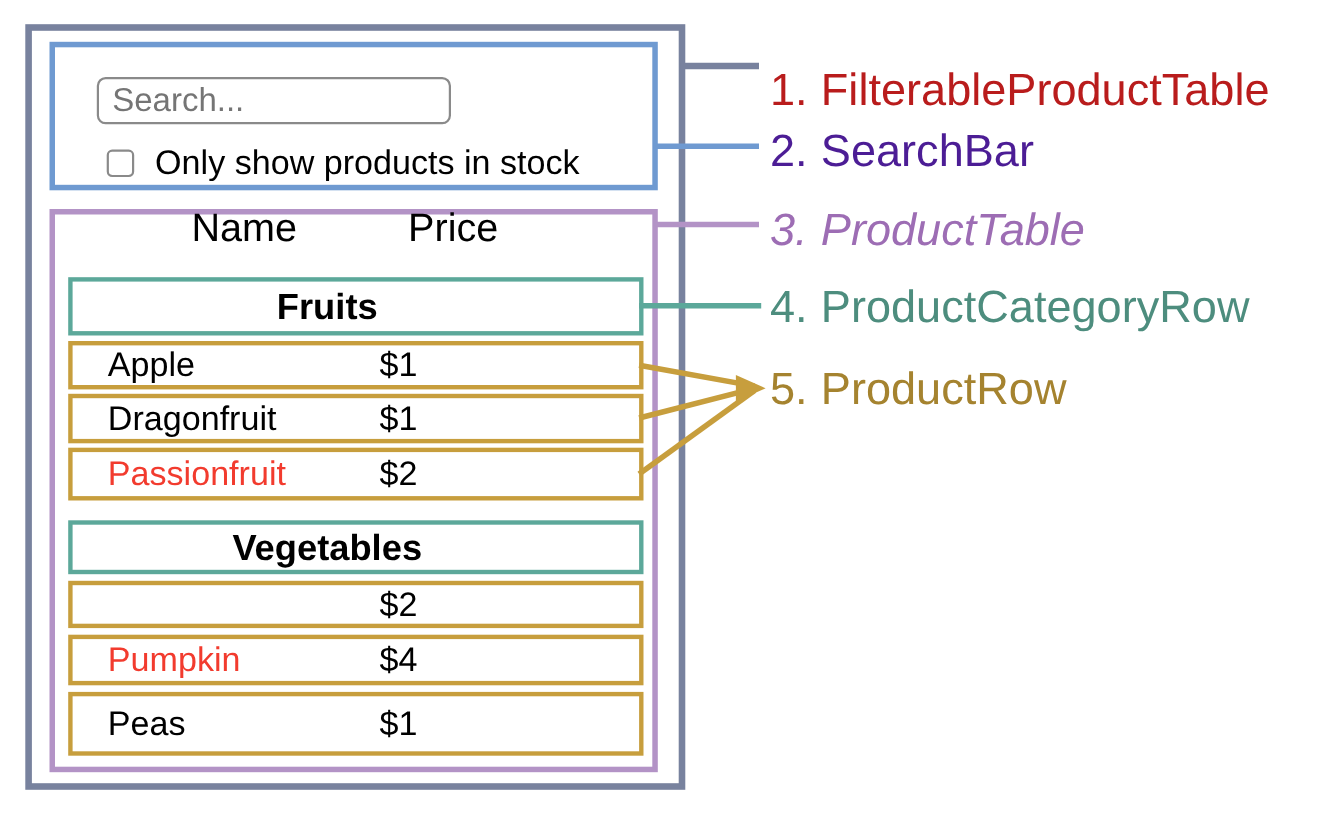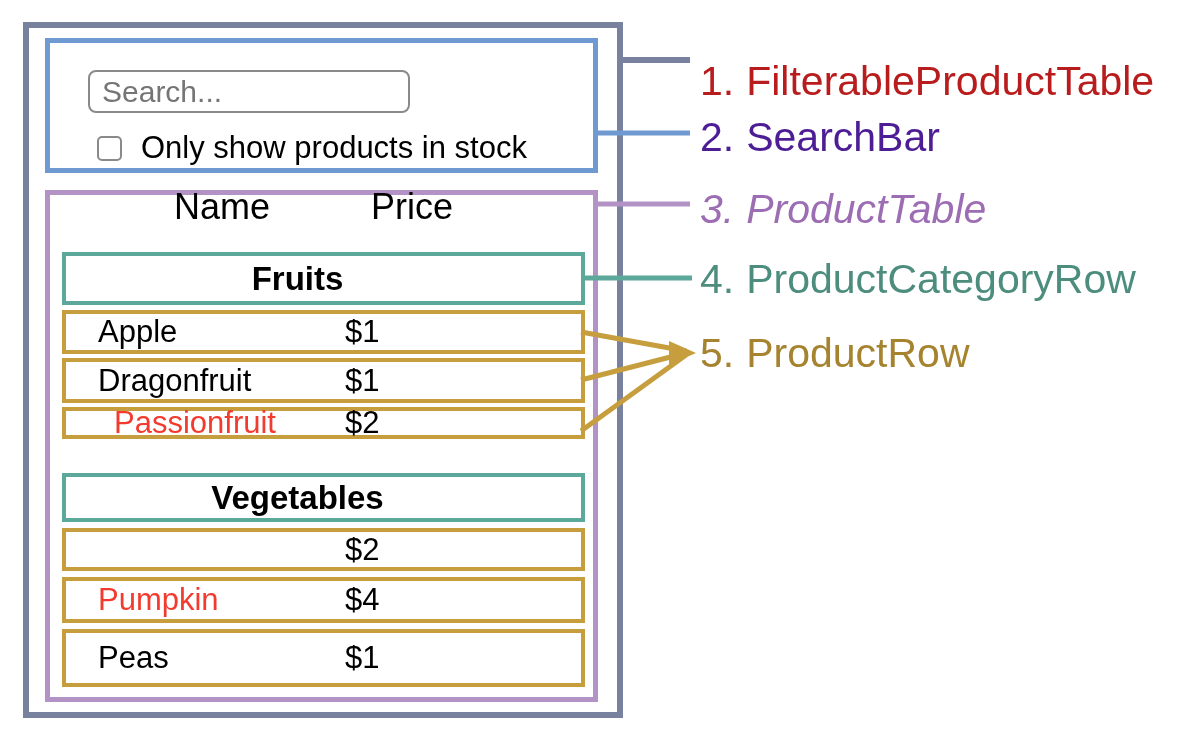--- a/index.html
+++ b/index.html
@@ -73,21 +73,21 @@
   </div>
 
   <div class="prow" style="top:310px;height:44px;">
     <span class="pname">Apple</span>
     <span class="pprice">$1</span>
   </div>
   <div class="prow" style="top:358px;height:45px;">
     <span class="pname">Dragonfruit</span>
     <span class="pprice">$1</span>
   </div>
-  <div class="prow" style="top:407px;height:32px;padding-left:16px;">
+  <div class="prow" style="top:407px;height:48px;">
     <span class="pname oos">Passionfruit</span>
     <span class="pprice">$2</span>
   </div>
 
   <div class="cat" style="top:473px;height:49px;">
     <span>Vegetables</span>
   </div>
 
   <div class="prow" style="top:528px;height:43px;">
     <span class="pprice">$2</span>

